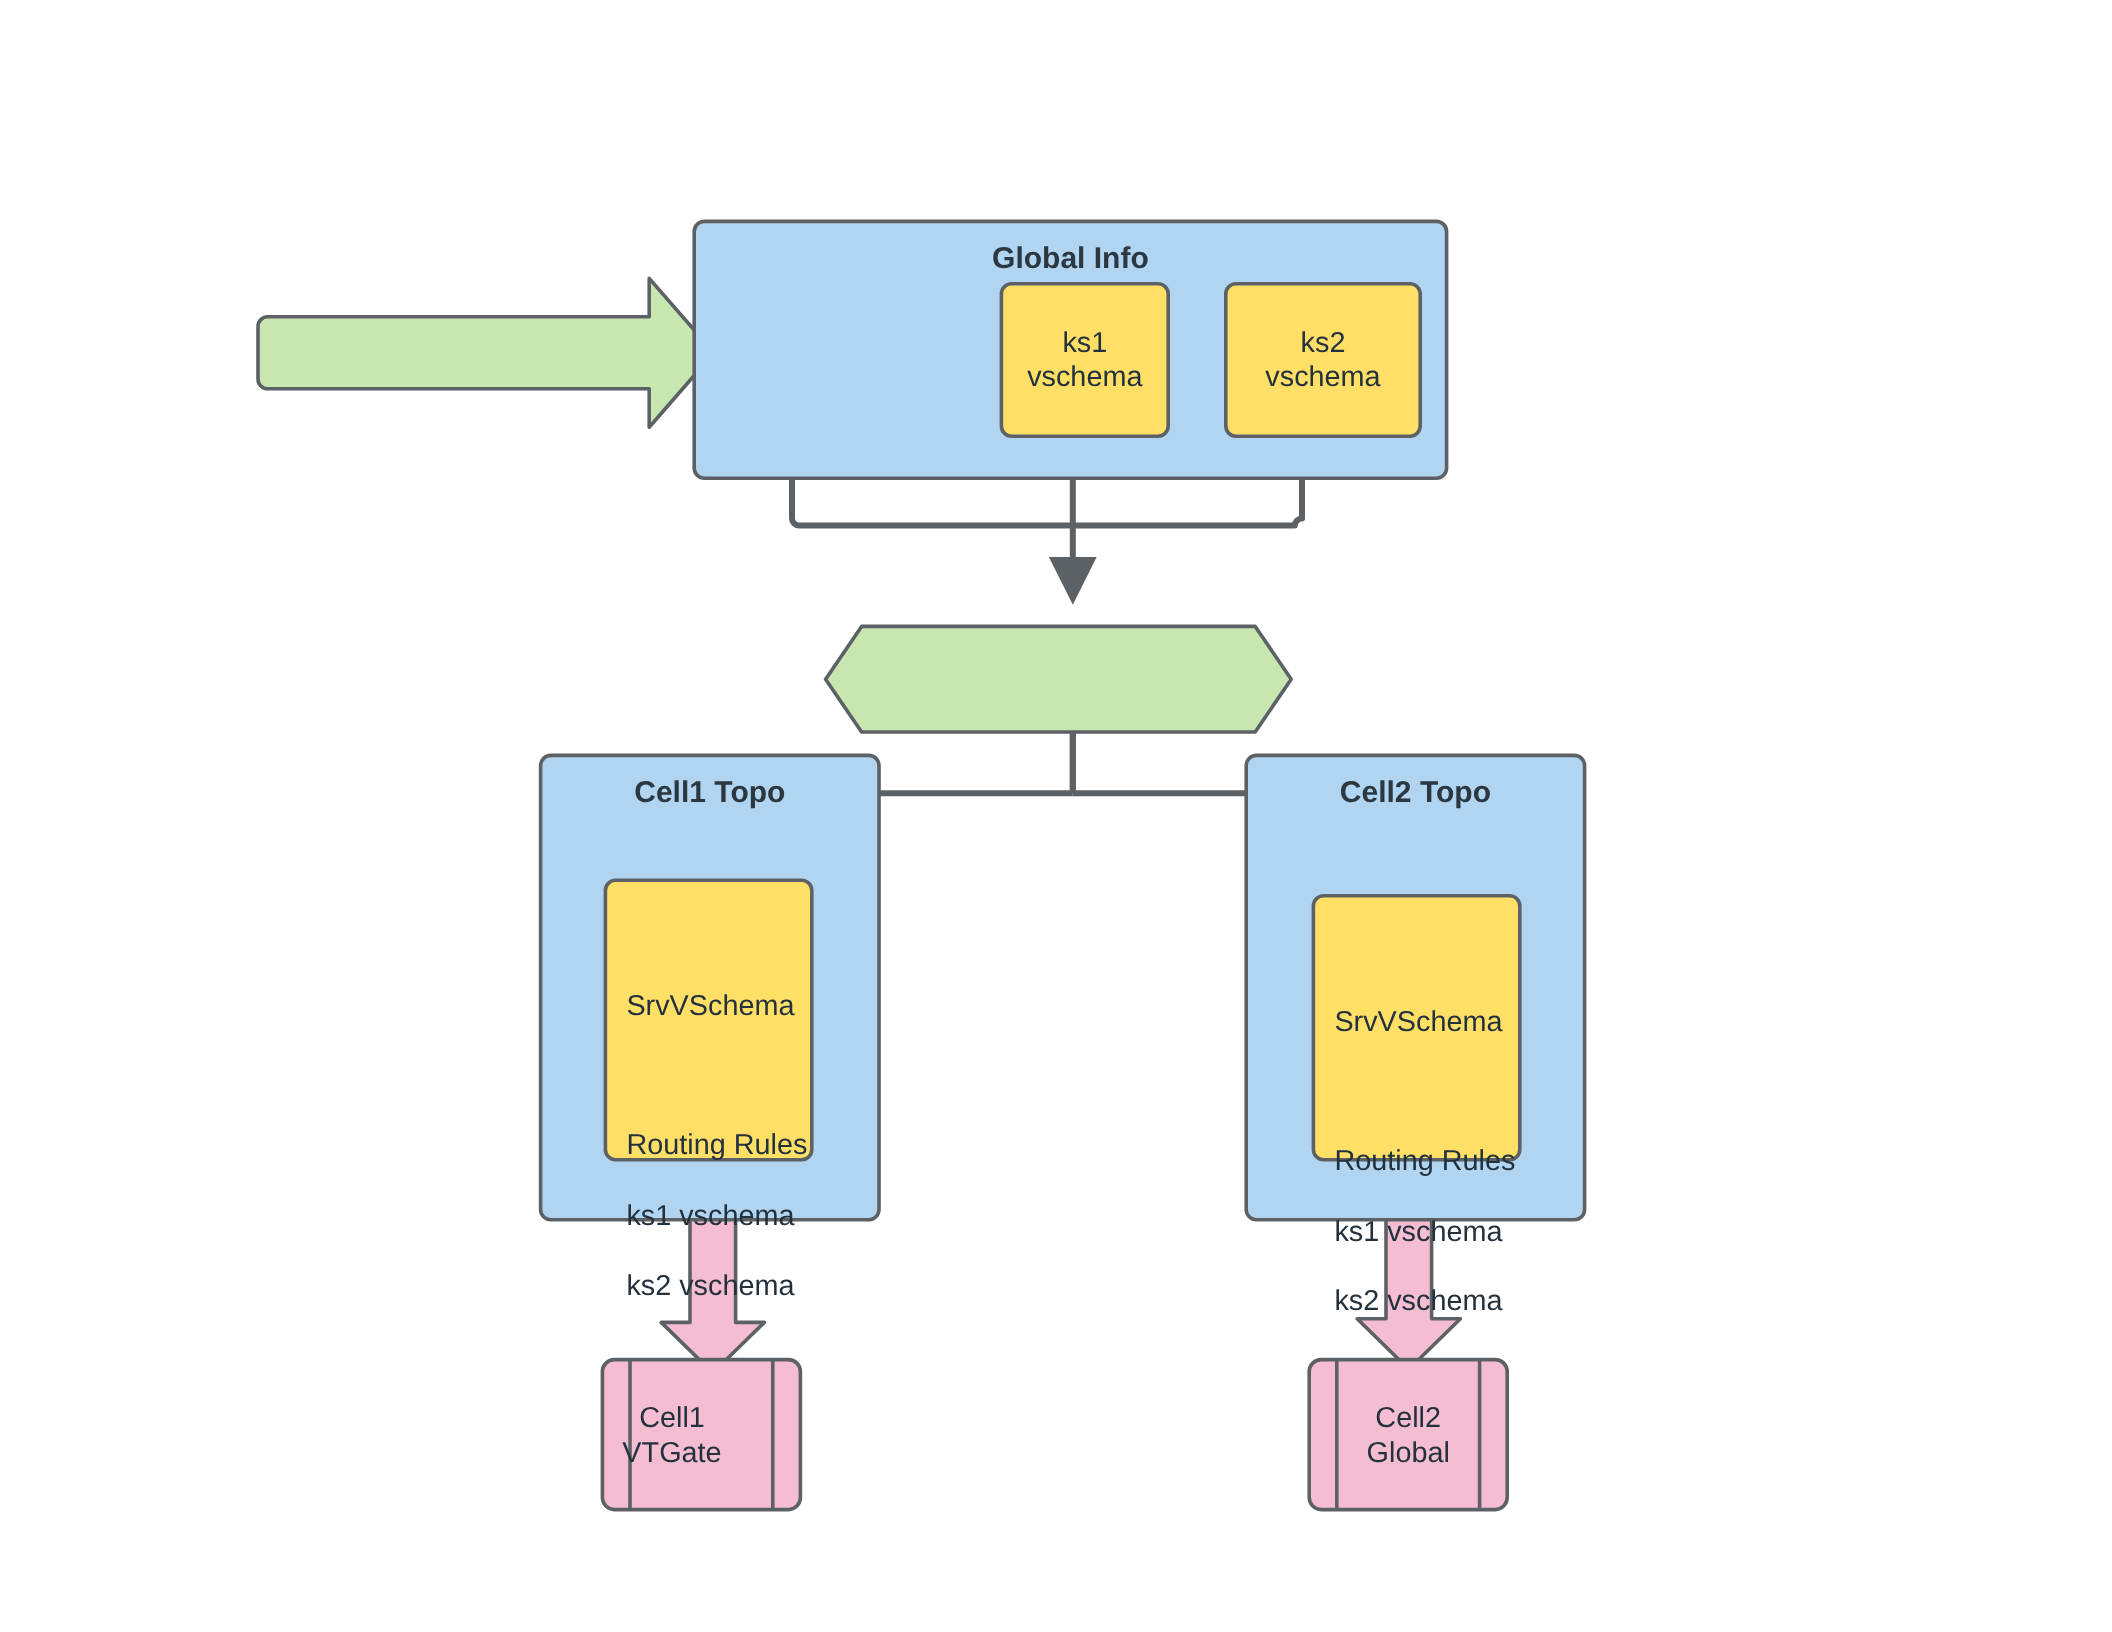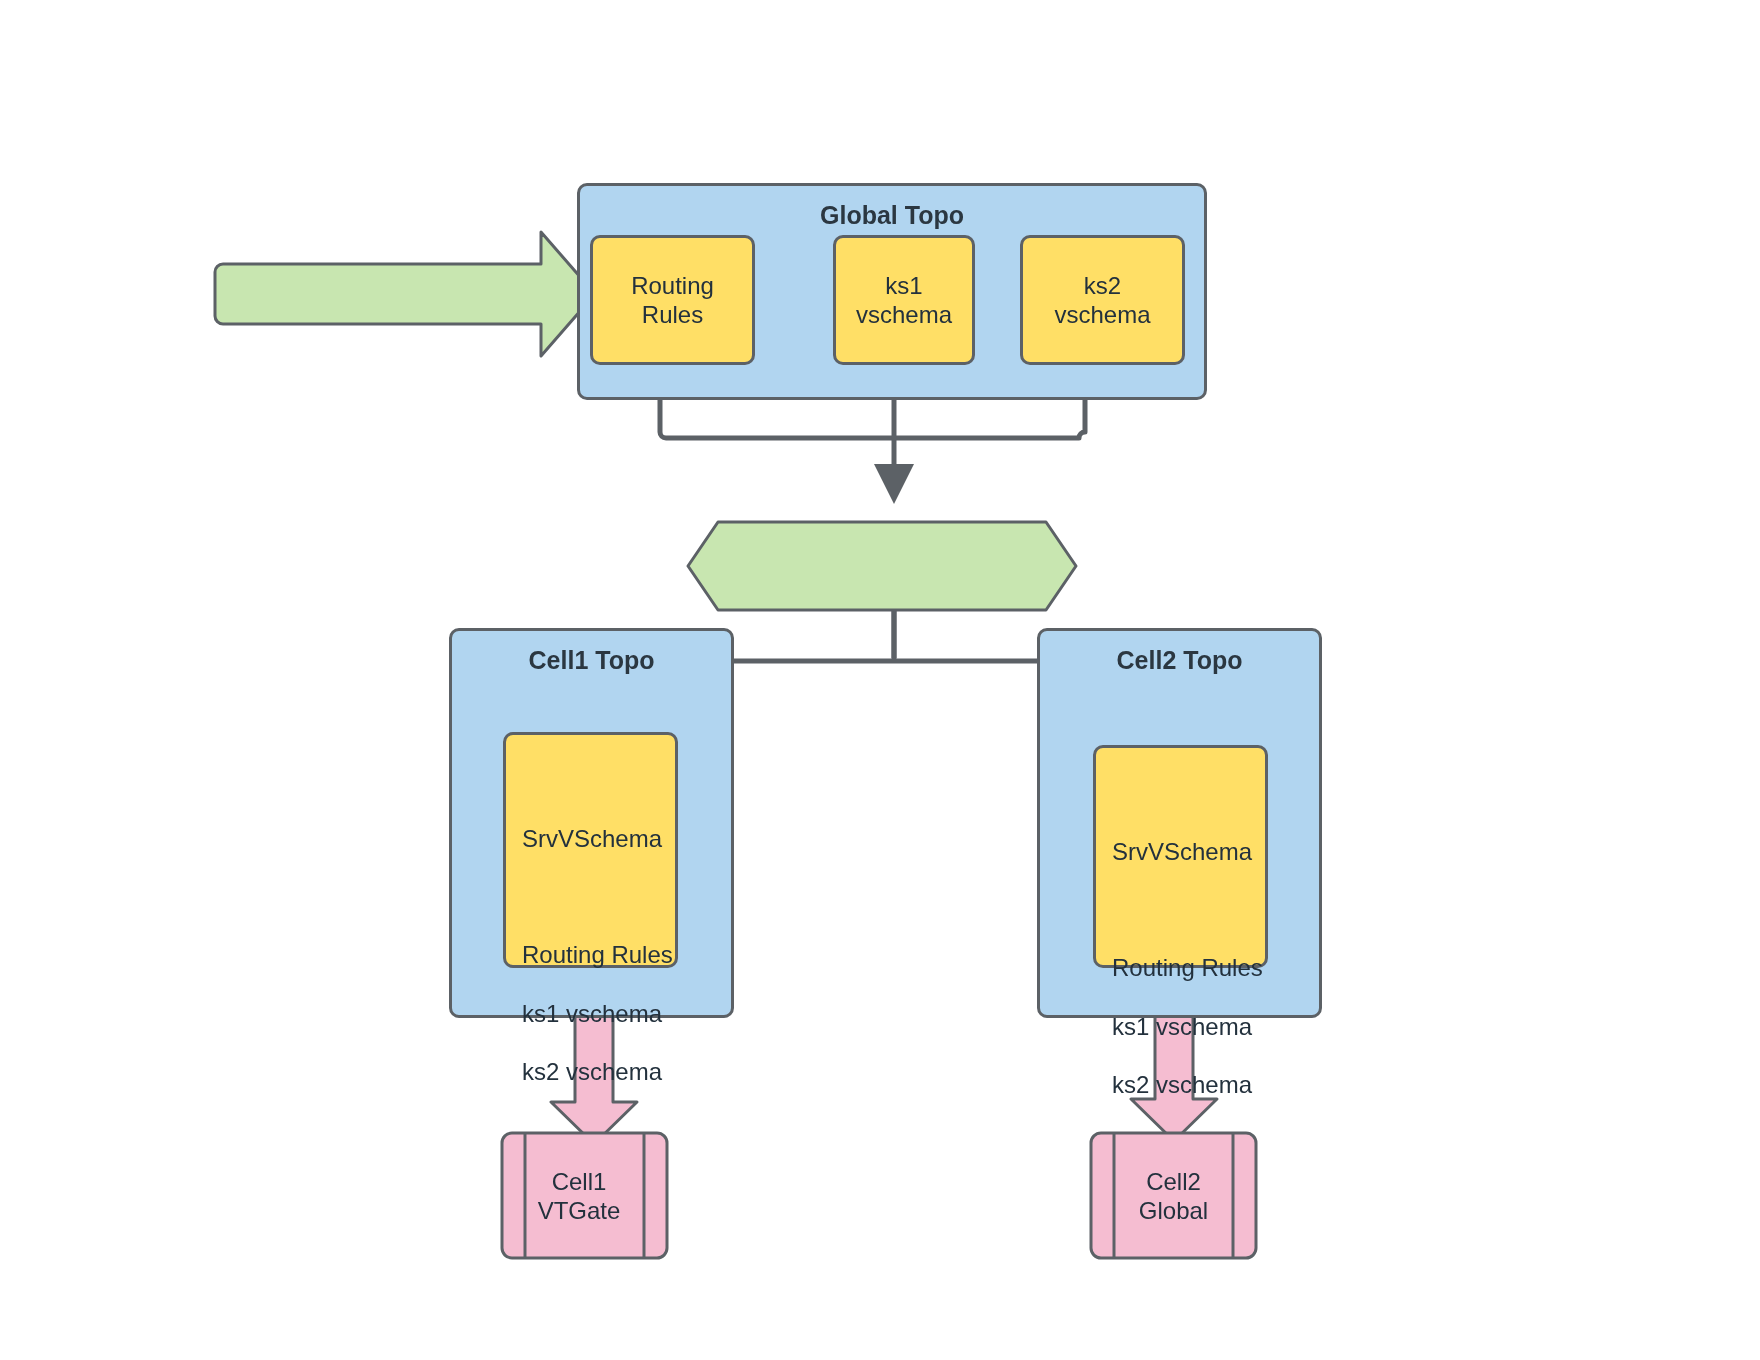--- a/index.html
+++ b/index.html
@@ -132,25 +132,23 @@
 
     <g>
       <rect x="1091" y="1133" width="165" height="125" rx="10" ry="10" fill="#f5bdd1" stroke="#5c6166" stroke-width="3"></rect>
       <line x1="1114" y1="1133" x2="1114" y2="1258" stroke="#5c6166" stroke-width="3"></line>
       <line x1="1233" y1="1133" x2="1233" y2="1258" stroke="#5c6166" stroke-width="3"></line>
     </g>
   </svg>
 
 
   <div class="node container-box" style="left:577px; top:183px; width:630px; height:217px;">
-    <span>Global Topo</span>
+    <span>Global Info</span>
   </div>
 
-  <div class="node yellow-box" style="left:590px; top:235px; width:165px; height:130px;">Routing
-Rules</div>
 
   <div class="node yellow-box" style="left:833px; top:235px; width:142px; height:130px;">ks1
 vschema</div>
 
   <div class="node yellow-box" style="left:1020px; top:235px; width:165px; height:130px;">ks2
 vschema</div>
 
 
   <div class="node container-box" style="left:449px; top:628px; width:285px; height:390px;">
     <span>Cell1 Topo</span>
@@ -173,19 +171,19 @@
   <div class="node yellow-box yellow-box-left" style="left:1093px; top:745px; width:175px; height:223px;">
     <div style="text-align:left;">
       <div>SrvVSchema</div>
       <div style="height:28px;"></div>
       <div>Routing Rules</div>
       <div>ks1 vschema</div>
       <div>ks2 vschema</div>
     </div>
   </div>
 
-  <div class="shape-label" style="left:530px; top:1161px; width:98px; height:70px;">Cell1
+  <div class="shape-label" style="left:511px; top:1161px; width:98px; height:70px;">Cell1
 VTGate</div>
 
   <div class="shape-label" style="left:1114px; top:1161px; width:119px; height:70px;">Cell2
 Global</div>
 
 </div>
 
 </body></html>

